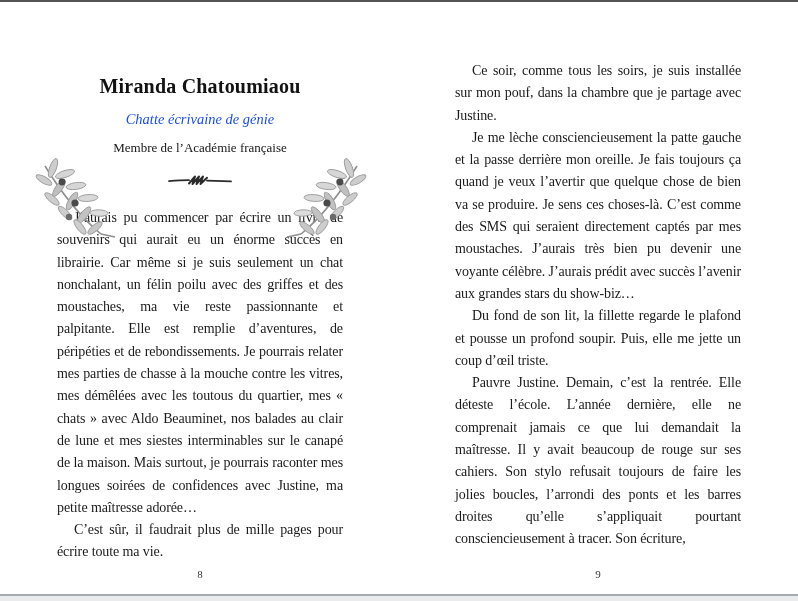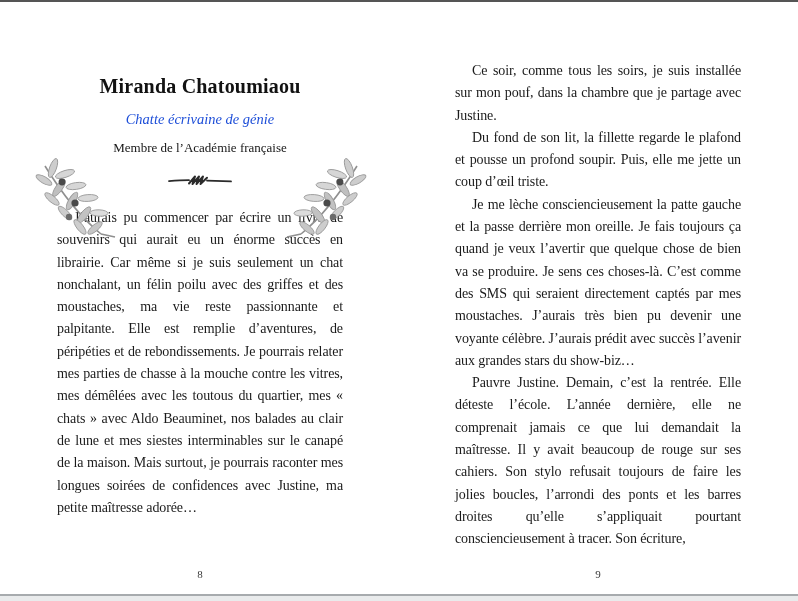--- a/index.html
+++ b/index.html
@@ -115,30 +115,31 @@
 
       <svg class="divider" width="64" height="13" viewBox="0 0 64 13" aria-hidden="true">
         <path d="M1,7.2 C8,6.6 14,6.2 21,6.2" stroke="#2b2b2b" stroke-width="1.8" fill="none" stroke-linecap="round"></path>
         <path d="M21,9.5 L27,2.5 L24.5,10 L31,2.5 L28.5,10 L35,2.5 L32.5,10 L39,3.8" stroke="#2b2b2b" stroke-width="2" fill="none" stroke-linejoin="round" stroke-linecap="round"></path>
         <path d="M39,6.6 C46,6.9 54,7.1 63,7.4" stroke="#2b2b2b" stroke-width="1.8" fill="none" stroke-linecap="round"></path>
       </svg>
     </div>
 
     <div class="body-text">
       <p>J’aurais pu commencer par écrire un livre de souvenirs qui aurait eu un énorme succès en librairie. Car même si je suis seulement un chat nonchalant, un félin poilu avec des griffes et des moustaches, ma vie reste passionnante et palpitante. Elle est remplie d’aventures, de péripéties et de rebondissements. Je pourrais relater mes parties de chasse à la mouche contre les vitres, mes démêlées avec les toutous du quartier, mes « chats » avec Aldo Beauminet, nos balades au clair de lune et mes siestes interminables sur le canapé de la maison. Mais surtout, je pourrais raconter mes longues soirées de confidences avec Justine, ma petite maîtresse adorée…</p>
+      <p>C’est sûr, il faudrait plus de mille pages pour écrire toute ma vie.</p>
     </div>
 
     <div class="page-number">8</div>
   </div>
 
   <div class="page right">
     <div class="body-text">
       <p>Ce soir, comme tous les soirs, je suis installée sur mon pouf, dans la chambre que je partage avec Justine.</p>
+      <p>Je me lèche consciencieusement la patte gauche et la passe derrière mon oreille. Je fais toujours ça quand je veux l’avertir que quelque chose de bien va se produire. Je sens ces choses-là. C’est comme des SMS qui seraient directement captés par mes moustaches. J’aurais très bien pu devenir une voyante célèbre. J’aurais prédit avec succès l’avenir aux grandes stars du show-biz…</p>
       <p>Du fond de son lit, la fillette regarde le plafond et pousse un profond soupir. Puis, elle me jette un coup d’œil triste.</p>
-      <p>Je me lèche consciencieusement la patte gauche et la passe derrière mon oreille. Je fais toujours ça quand je veux l’avertir que quelque chose de bien va se produire. Je sens ces choses-là. C’est comme des SMS qui seraient directement captés par mes moustaches. J’aurais très bien pu devenir une voyante célèbre. J’aurais prédit avec succès l’avenir aux grandes stars du show-biz…</p>
       <p>Pauvre Justine. Demain, c’est la rentrée. Elle déteste l’école. L’année dernière, elle ne comprenait jamais ce que lui demandait la maîtresse. Il y avait beaucoup de rouge sur ses cahiers. Son stylo refusait toujours de faire les jolies boucles, l’arrondi des ponts et les barres droites qu’elle s’appliquait pourtant consciencieusement à tracer. Son écriture,</p>
     </div>
 
     <div class="page-number">9</div>
   </div>
 
   <div class="bottom-rule"></div>
   <div class="bottom-strip"></div>
 </div>
 

